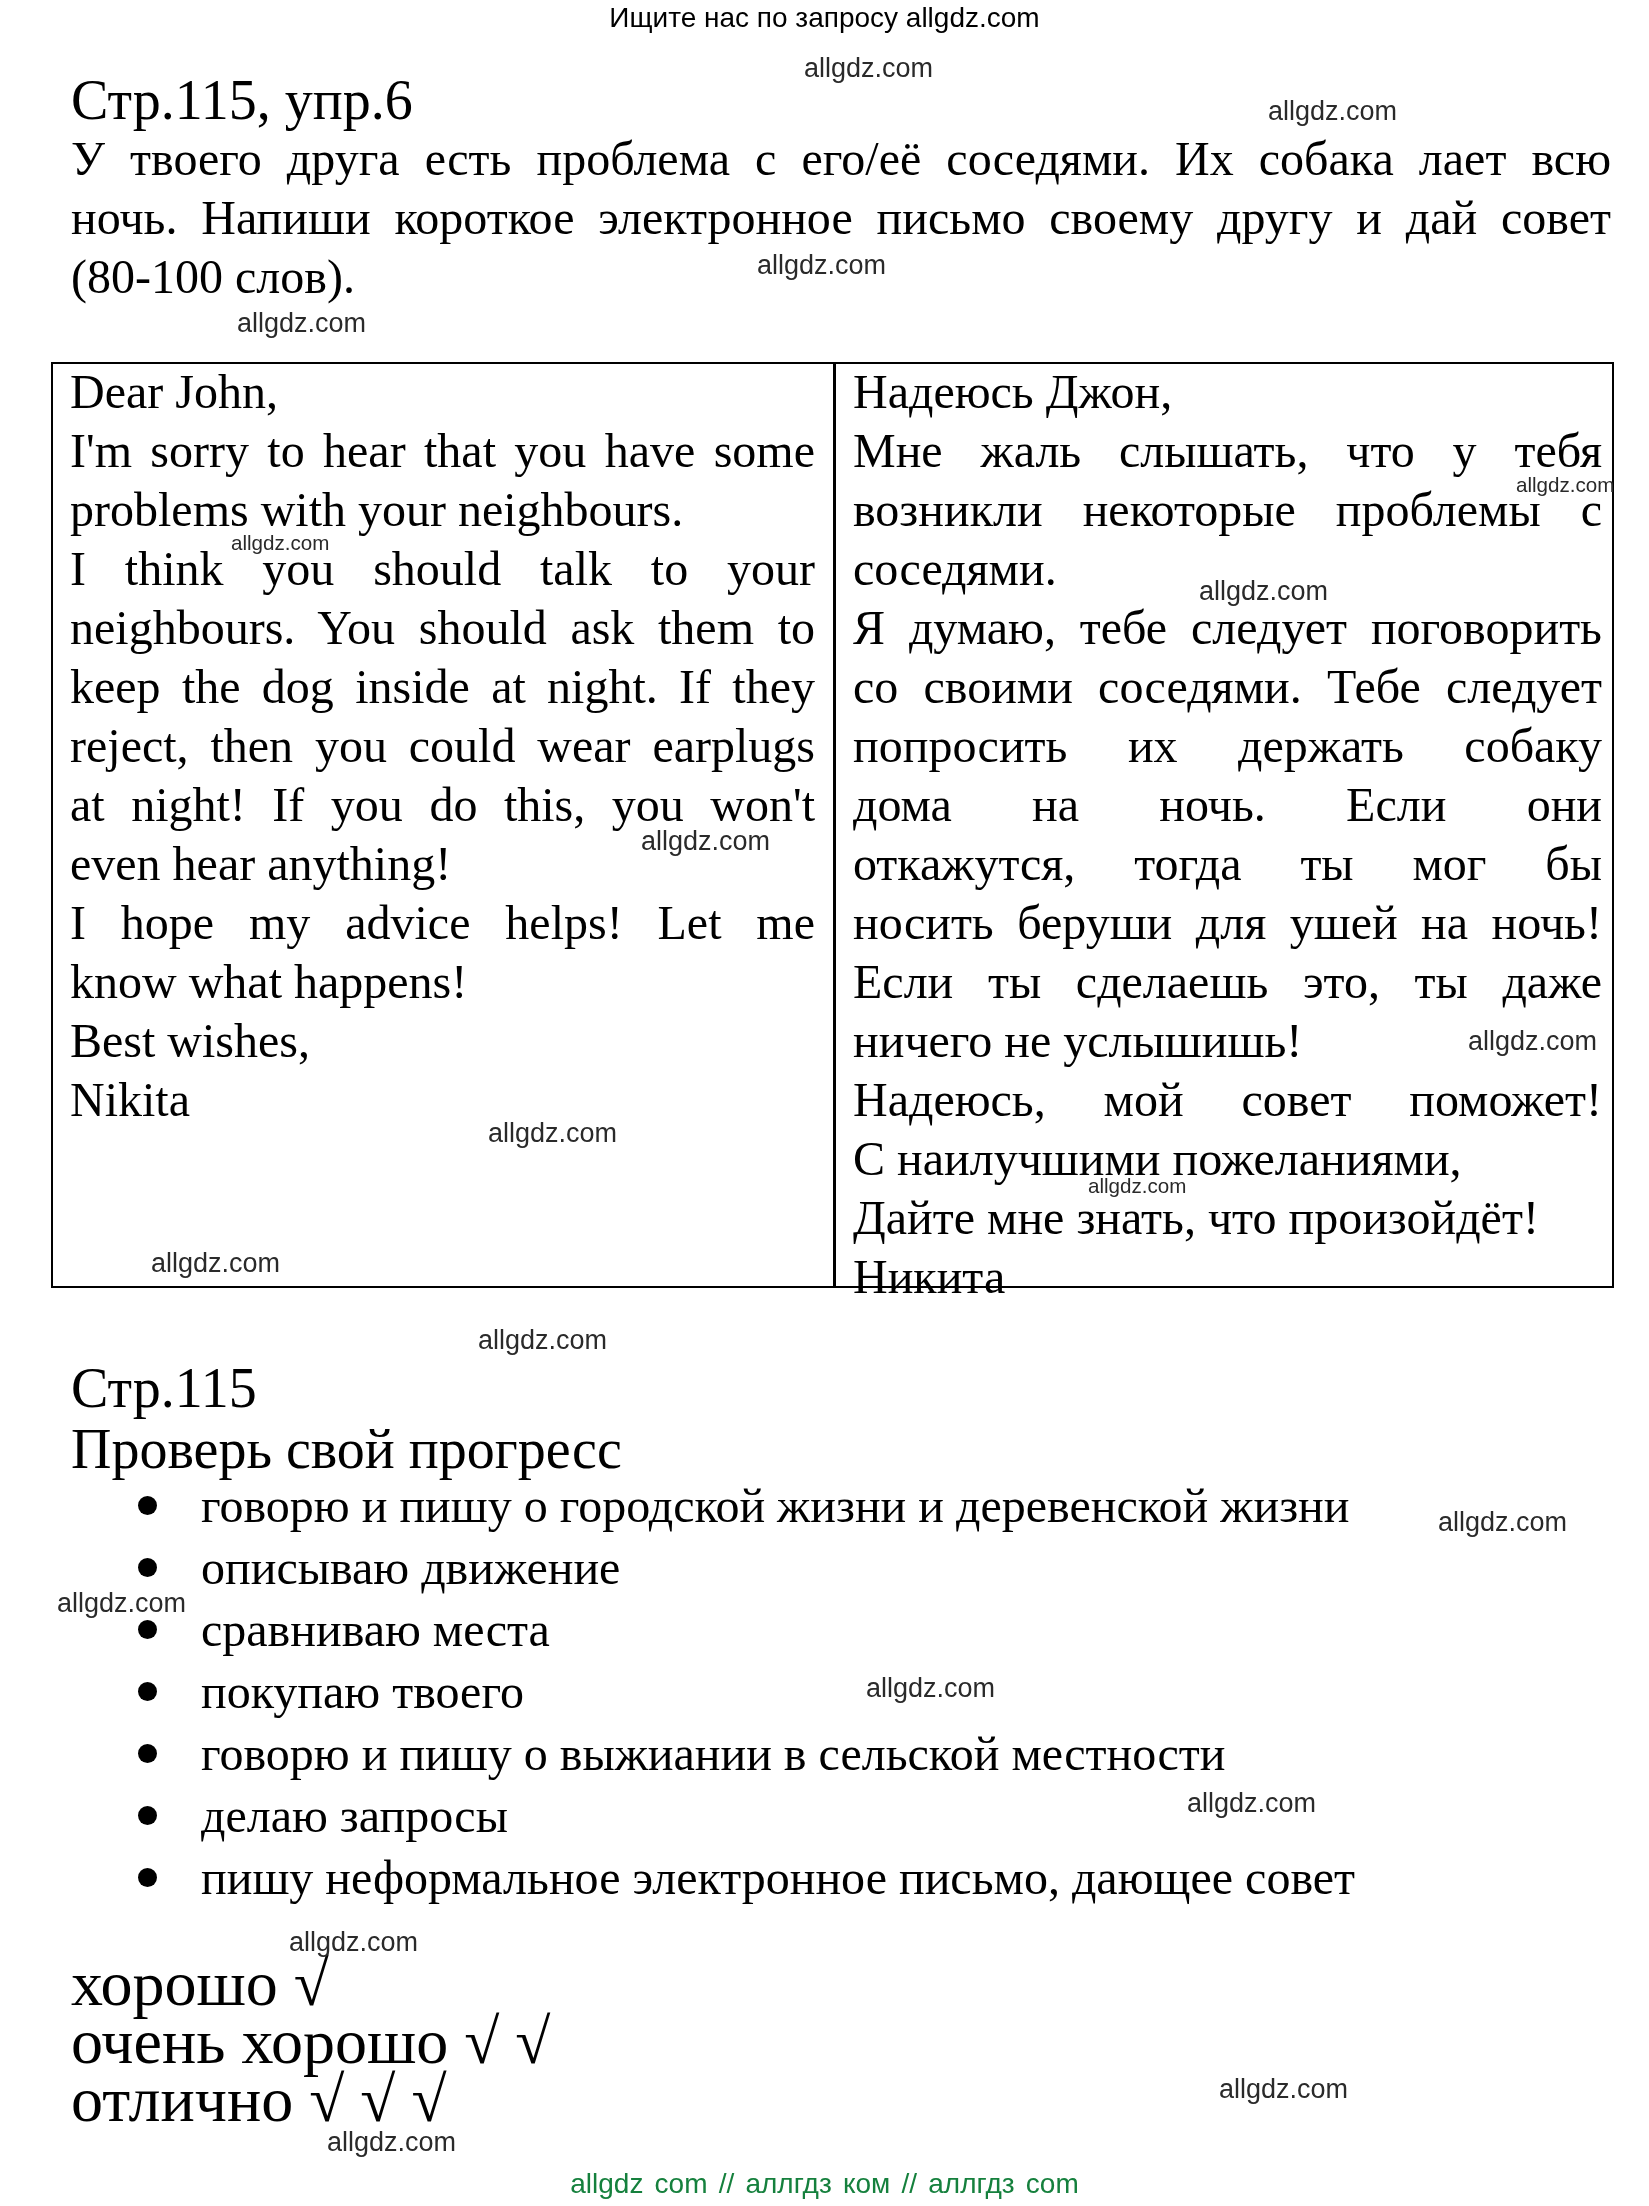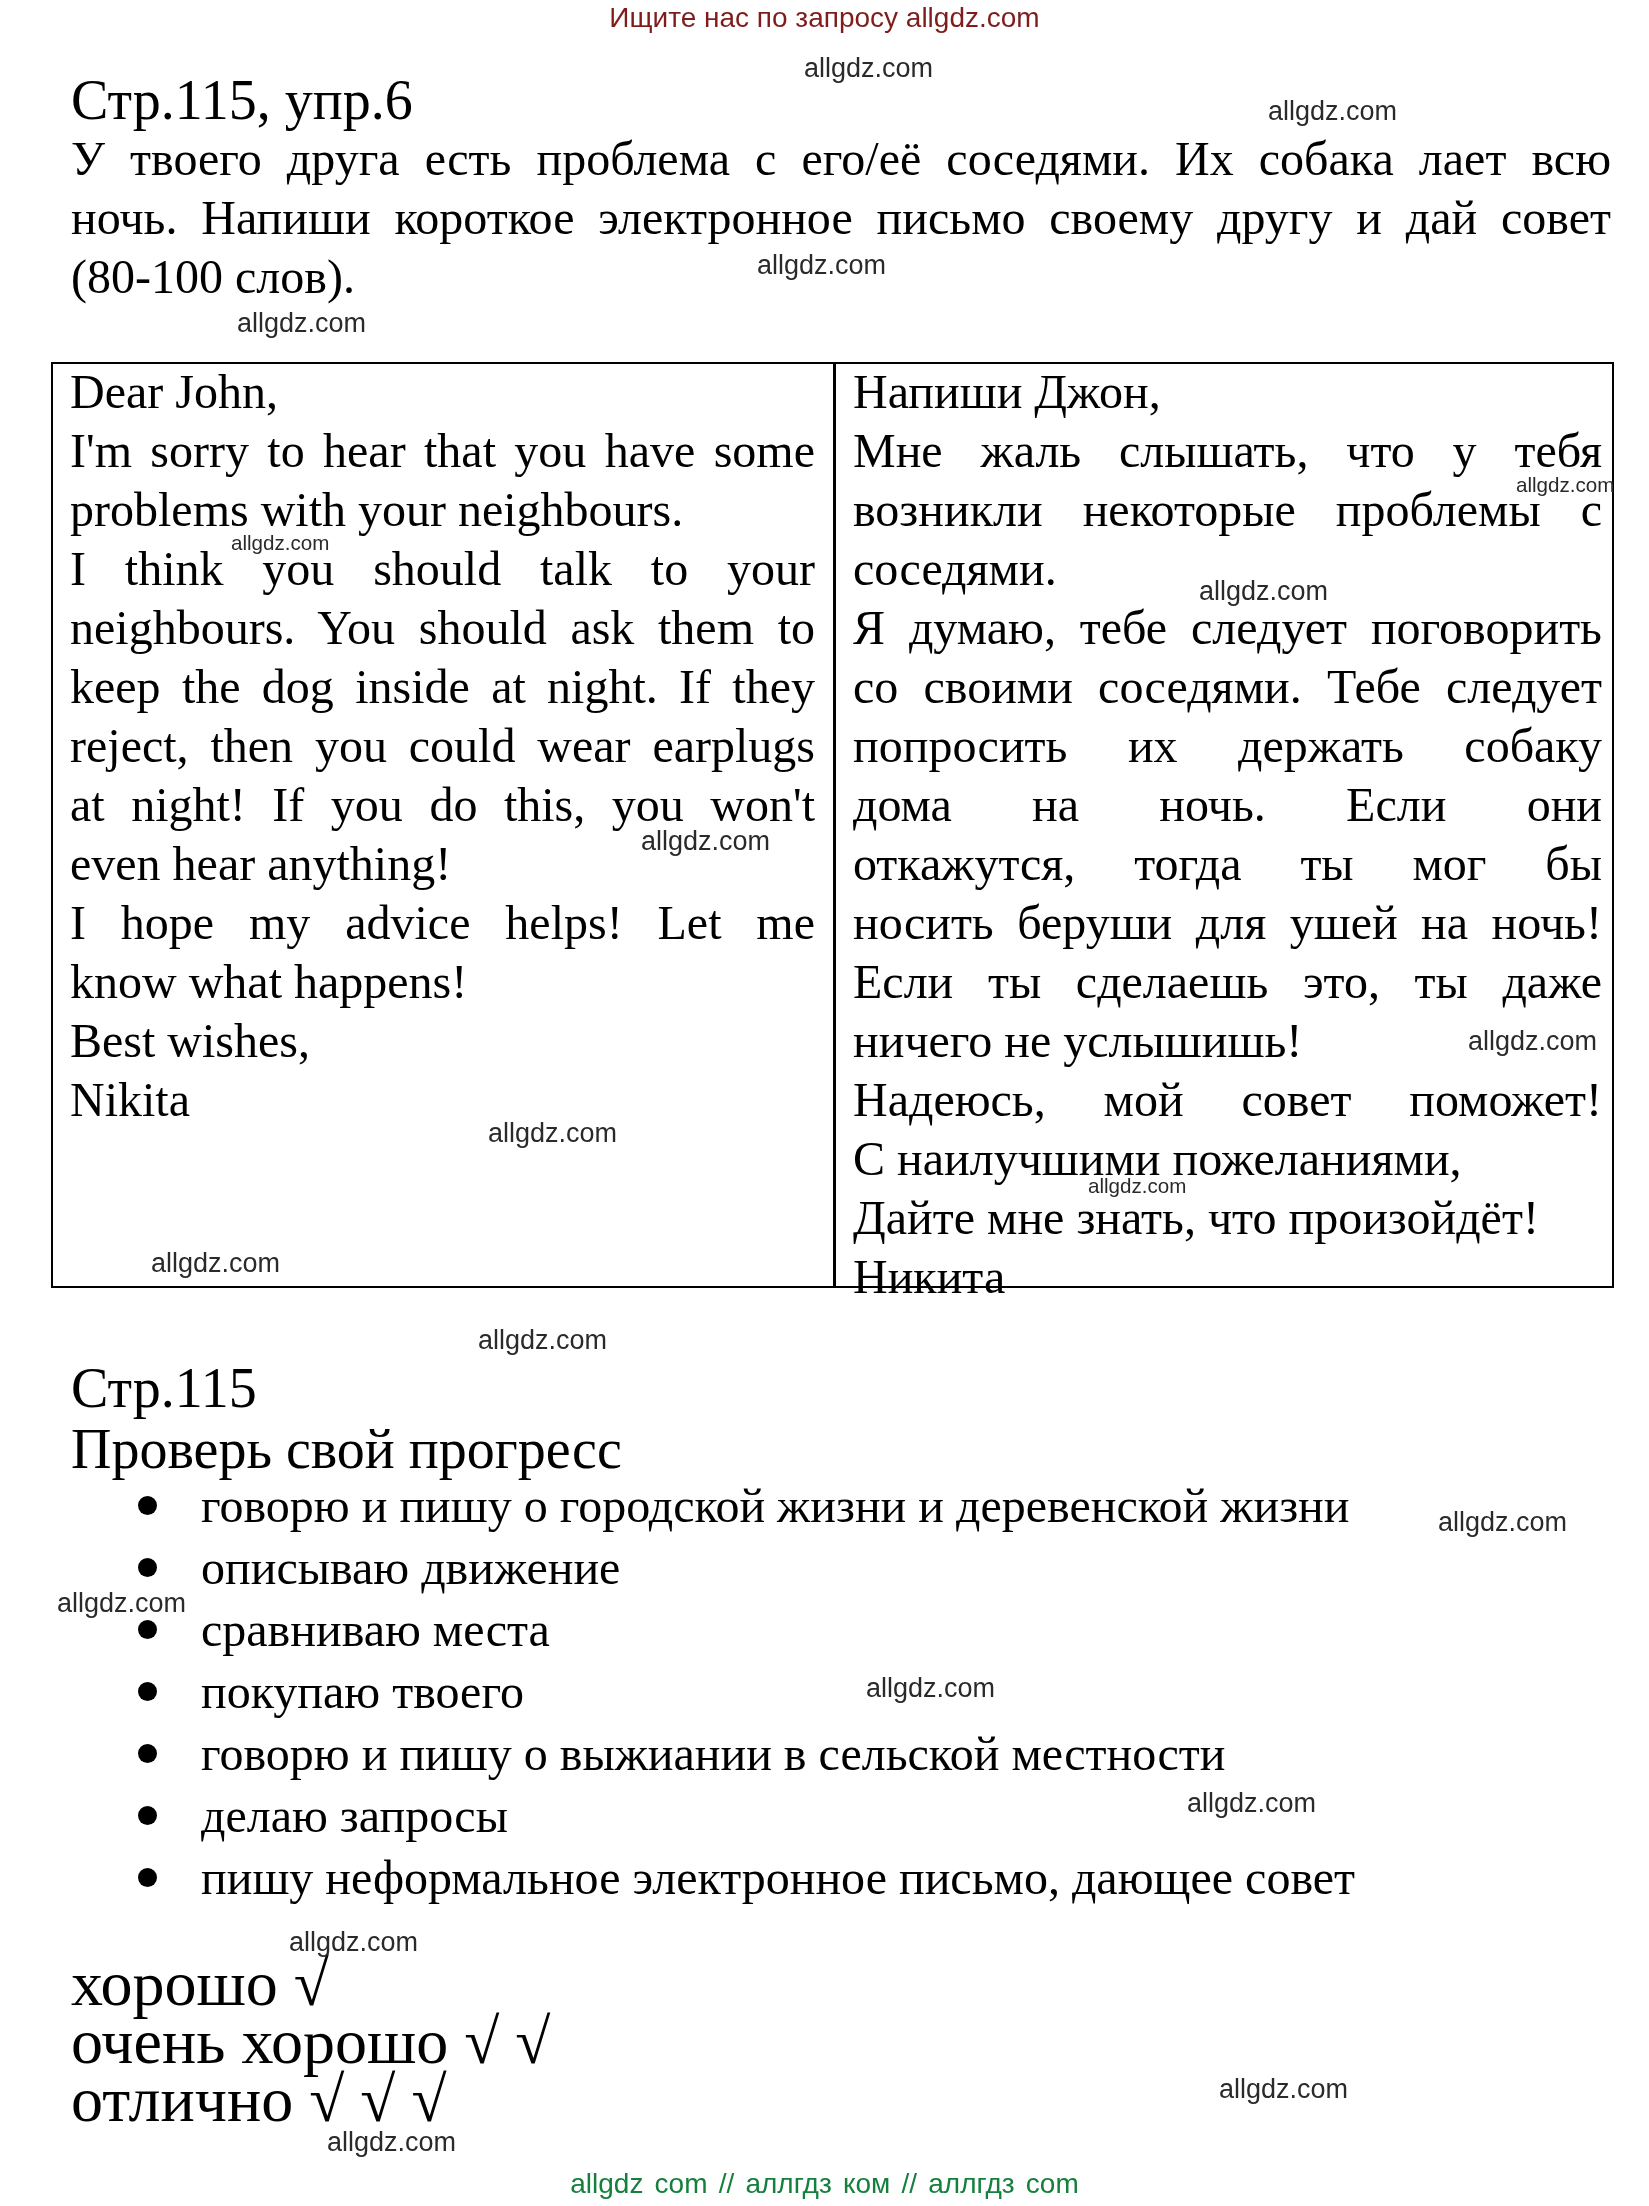--- a/index.html
+++ b/index.html
@@ -1,20 +1,20 @@
 <!DOCTYPE html>
 <html style="font-size:13.8px"><head>
 <meta charset="utf-8">
 <style>
   html, body { margin:0; padding:0; background:#ffffff; }
   body { width:1649px; height:2206px; position:relative; overflow:hidden;
          font-family:"Liberation Serif", serif; color:#000; }
   .abs { position:absolute; white-space:nowrap; }
   .top-banner { left:0; top:1.7px; width:1649px; text-align:center;
-                font-family:"Liberation Sans", sans-serif; font-size:28px; color:#7f1d1d; }
+                font-family:"Liberation Sans", sans-serif; font-size:28px; color:#000000; }
   .footer { left:0; top:2168px; width:1649px; text-align:center;
             font-family:"Liberation Sans", sans-serif; font-size:28px; color:#15803d; word-spacing:3.4px; }
   .serif56 { font-size:56px; line-height:59px; }
   .heading { left:71px; }
   .task { position:absolute; left:71px; top:129px; width:1540px; font-size:48px; line-height:59px;
           text-align:justify; text-align-last:left; }
   .table { position:absolute; left:51px; top:362px; width:1563px; height:926px;
            border:2.6px solid #000; box-sizing:border-box; }
   .divider { position:absolute; left:780px; top:0; width:2.6px; height:100%; background:#000; }
   .col { position:absolute; top:-1.7px; font-size:48px; line-height:59px; }
@@ -54,21 +54,21 @@
     <span class="line just">keep the dog inside at night. If they</span>
     <span class="line just">reject, then you could wear earplugs</span>
     <span class="line just">at night! If you do this, you won't</span>
     <span class="line">even hear anything!</span>
     <span class="line just">I hope my advice helps! Let me</span>
     <span class="line">know what happens!</span>
     <span class="line">Best wishes,</span>
     <span class="line">Nikita</span>
   </div>
   <div class="col col-right">
-    <span class="line">Напиши Джон,</span>
+    <span class="line">Надеюсь Джон,</span>
     <span class="line just">Мне жаль слышать, что у тебя</span>
     <span class="line just">возникли некоторые проблемы с</span>
     <span class="line">соседями.</span>
     <span class="line just">Я думаю, тебе следует поговорить</span>
     <span class="line just">со своими соседями. Тебе следует</span>
     <span class="line just">попросить их держать собаку</span>
     <span class="line just">дома на ночь. Если они</span>
     <span class="line just">откажутся, тогда ты мог бы</span>
     <span class="line just">носить беруши для ушей на ночь!</span>
     <span class="line just">Если ты сделаешь это, ты даже</span>

